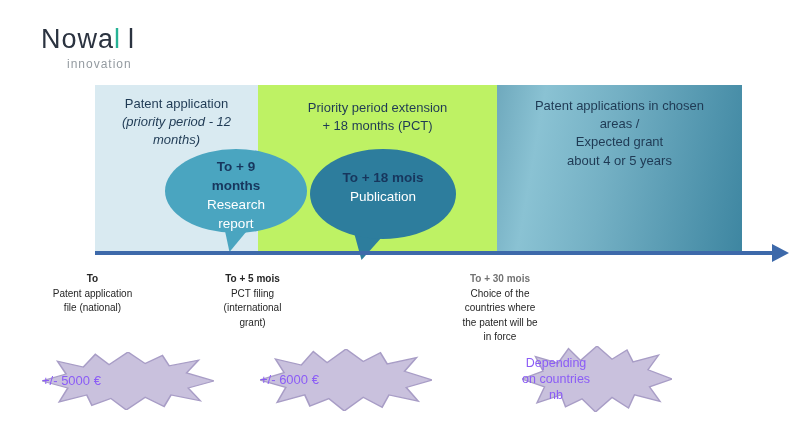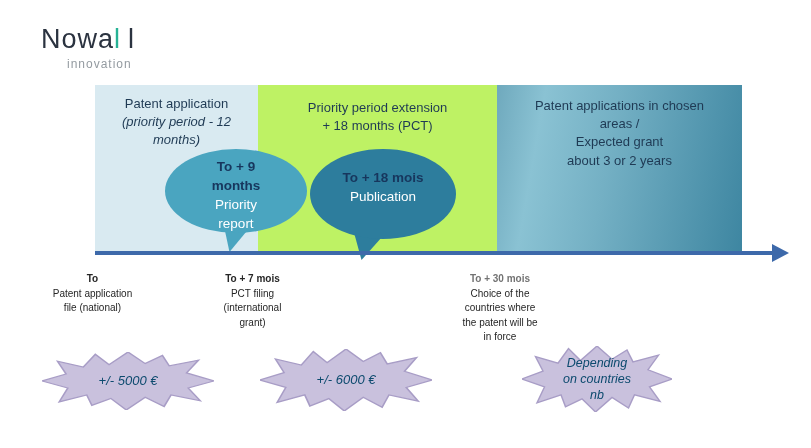--- a/index.html
+++ b/index.html
@@ -37,21 +37,21 @@
 
   
   .milestone{position:absolute;top:272px;text-align:center;font-size:10px;line-height:1.45;color:#262626;}
   .m1{left:20px;width:145px;}
   .m2{left:180px;width:145px;}
   .m3{left:420px;width:160px;}
   .milestone .m-title{font-weight:bold;}
   .m3 .m-title{color:#737373;}
 
   
-  .burst{position:absolute;display:flex;align-items:center;justify-content:center;text-align:center;font-size:13px;font-style:italic;color:#0c4a6e;line-height:1.3;}
+  .burst{position:absolute;display:flex;align-items:center;justify-content:flex-start;text-align:center;font-size:13px;color:#8b5cf6;line-height:1.3;}
   .burst svg{position:absolute;left:0;top:0;width:100%;height:100%;}
   .burst .burst-label{position:relative;z-index:1;}
   .burst1{left:42px;top:352px;width:172px;height:58px;}
   .burst2{left:260px;top:349px;width:172px;height:62px;}
   .burst3{left:522px;top:346px;width:150px;height:66px;font-size:12.5px;}
 </style>
 </head>
 <body>
 
 <div class="stage">
@@ -68,47 +68,47 @@
 months)</div>
     </div>
     <div class="seg seg2">
       <div>Priority period extension</div>
       <div>+ 18 months (PCT)</div>
     </div>
     <div class="seg seg3">
       <div class="pre">Patent applications in chosen
 areas /
 Expected grant
-about 3 or 2 years</div>
+about 4 or 5 years</div>
     </div>
   </div>
 
   <div class="tail tail1"></div>
   <div class="bubble bubble1">
     <div class="hdr pre">To + 9
 months</div>
-    <div class="body pre">Priority
+    <div class="body pre">Research
 report</div>
   </div>
   <div class="tail tail2"></div>
   <div class="bubble bubble2">
     <div class="hdr pre">To + 18 mois</div>
     <div class="body pre">Publication</div>
   </div>
 
   <div class="tl-arrow-line"></div>
   <div class="tl-arrow-head"></div>
 
   <div class="milestone m1">
     <div class="m-title">To</div>
     <div class="pre">Patent application
 file (national)</div>
   </div>
   <div class="milestone m2">
-    <div class="m-title">To + 7 mois</div>
+    <div class="m-title">To + 5 mois</div>
     <div class="pre">PCT filing
 (international
 grant)</div>
   </div>
   <div class="milestone m3">
     <div class="m-title">To + 30 mois</div>
     <div class="pre">Choice of the
 countries where
 the patent will be
 in force</div>

